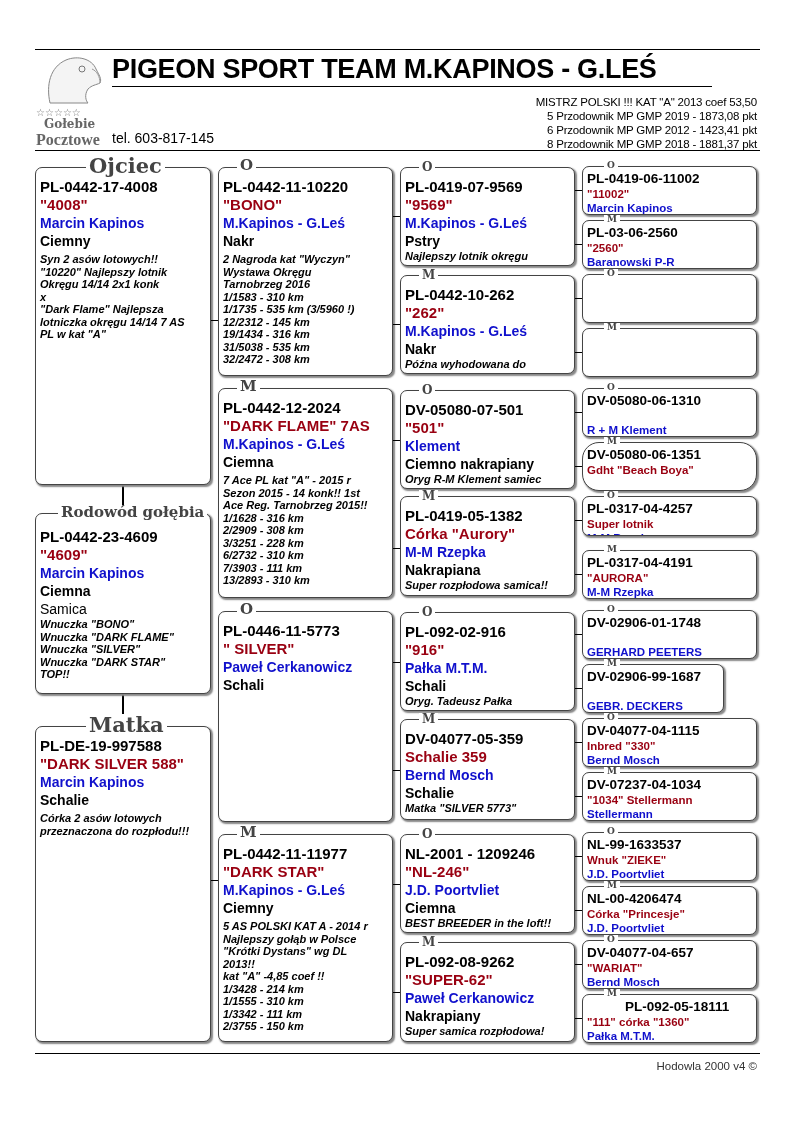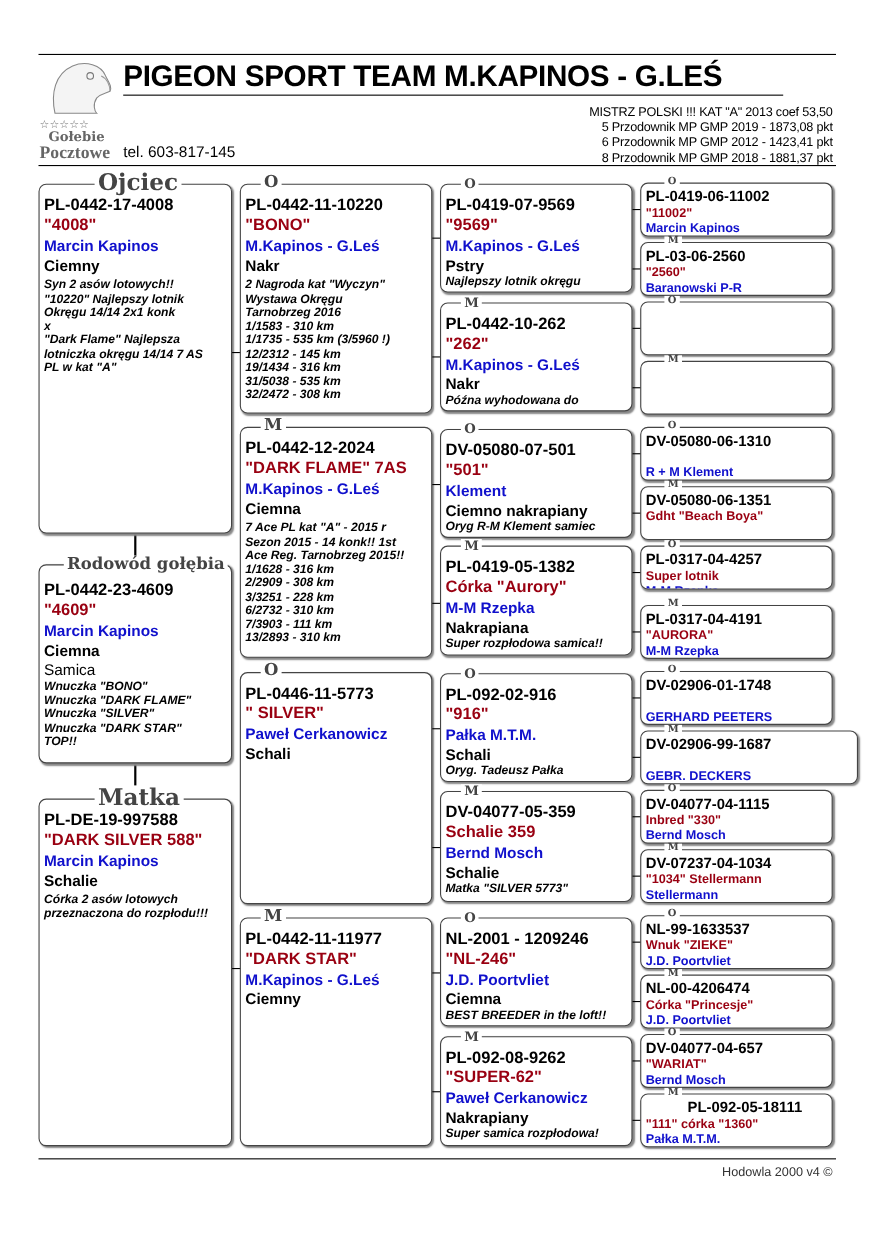--- a/index.html
+++ b/index.html
@@ -149,20 +149,29 @@
   <div class="breeder">Paweł Cerkanowicz</div>
   <div class="color">Schali</div>
 </div>
 <div class="lbl med" style="left:237px; top:602px;">O</div>
 
 <div class="box" style="left:218px; top:834px; width:175px; height:208px;">
   <div class="ring" style="margin-top:8px;">PL-0442-11-11977</div>
   <div class="name">"DARK STAR"</div>
   <div class="breeder">M.Kapinos - G.Leś</div>
   <div class="color">Ciemny</div>
+  <div class="desc">5 AS POLSKI KAT A  - 2014 r
+Najlepszy gołąb w Polsce
+"Krótki Dystans" wg DL
+2013!!
+kat "A" -4,85 coef !!
+1/3428 - 214 km
+1/1555 - 310 km
+1/3342 - 111 km
+2/3755 - 150 km</div>
 </div>
 <div class="lbl med" style="left:237px; top:825px;">M</div>
 
 <div class="line" style="left:393px; top:216px; width:8px; height:1px;"></div>
 <div class="line" style="left:393px; top:324px; width:8px; height:1px;"></div>
 <div class="line" style="left:393px; top:440px; width:8px; height:1px;"></div>
 <div class="line" style="left:393px; top:548px; width:8px; height:1px;"></div>
 <div class="line" style="left:393px; top:662px; width:8px; height:1px;"></div>
 <div class="line" style="left:393px; top:770px; width:8px; height:1px;"></div>
 <div class="line" style="left:393px; top:884px; width:8px; height:1px;"></div>
@@ -285,21 +294,21 @@
 </div>
 <div class="lbl xs" style="left:604px; top:323px;">M</div>
 
 <div class="box s4" style="left:582px; top:388px; width:175px; height:49px;">
   <div class="ring" style="margin-top:2px;">DV-05080-06-1310</div>
   <div class="name" style="min-height:14px;"></div>
   <div class="breeder">R + M Klement</div>
 </div>
 <div class="lbl xs" style="left:604px; top:383px;">O</div>
 
-<div class="box s4" style="left:582px; top:442px; width:175px; height:49px;">
+<div class="box s4" style="left:582px; top:442px; width:175px; height:49px;border-radius:17px;">
   <div class="ring" style="margin-top:2px;">DV-05080-06-1351</div>
   <div class="name">Gdht "Beach Boya"</div>
   <div class="breeder"></div>
 </div>
 <div class="lbl xs" style="left:604px; top:437px;">M</div>
 
 <div class="box s4" style="left:582px; top:496px; width:175px; height:40px;">
   <div class="ring" style="margin-top:2px;">PL-0317-04-4257</div>
   <div class="name">Super lotnik</div>
   <div class="breeder">M-M Rzepka</div>
@@ -313,21 +322,21 @@
 </div>
 <div class="lbl xs" style="left:604px; top:545px;">M</div>
 
 <div class="box s4" style="left:582px; top:610px; width:175px; height:49px;">
   <div class="ring" style="margin-top:2px;">DV-02906-01-1748</div>
   <div class="name" style="min-height:14px;"></div>
   <div class="breeder">GERHARD PEETERS</div>
 </div>
 <div class="lbl xs" style="left:604px; top:605px;">O</div>
 
-<div class="box s4" style="left:582px; top:664px; width:198px; height:49px;">
+<div class="box s4" style="left:582px; top:664px; width:142px; height:49px;">
   <div class="ring" style="margin-top:2px;">DV-02906-99-1687</div>
   <div class="name" style="min-height:14px;"></div>
   <div class="breeder">GEBR. DECKERS</div>
 </div>
 <div class="lbl xs" style="left:604px; top:659px;">M</div>
 
 <div class="box s4" style="left:582px; top:718px; width:175px; height:49px;">
   <div class="ring" style="margin-top:2px;">DV-04077-04-1115</div>
   <div class="name">Inbred "330"</div>
   <div class="breeder">Bernd Mosch</div>

